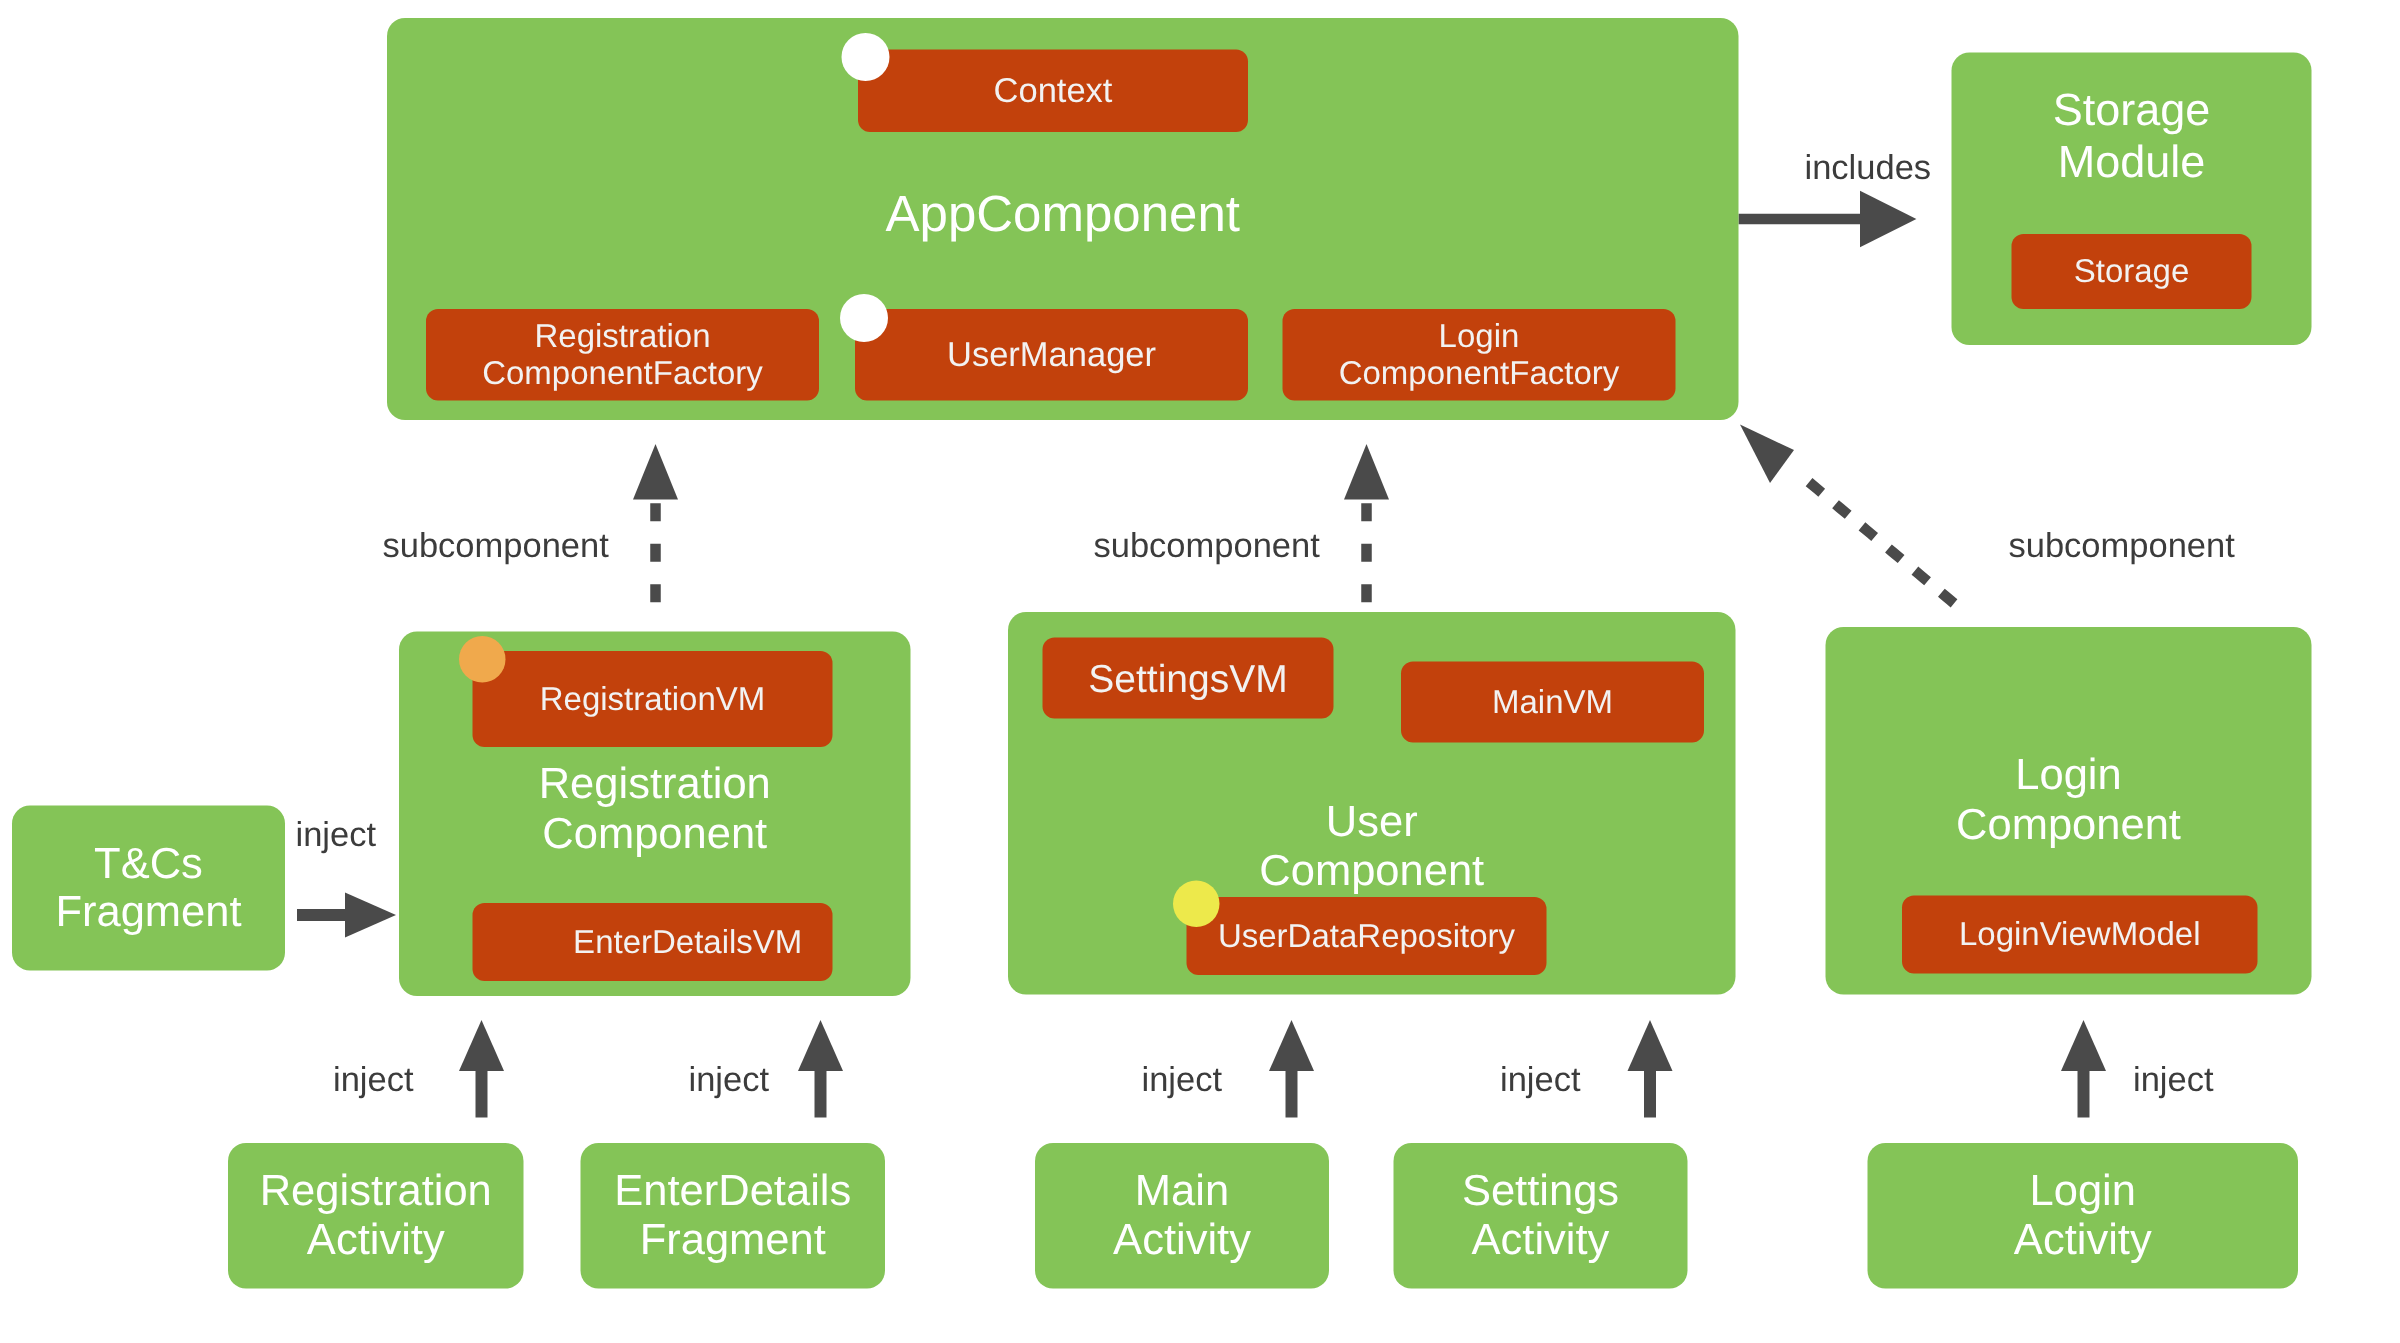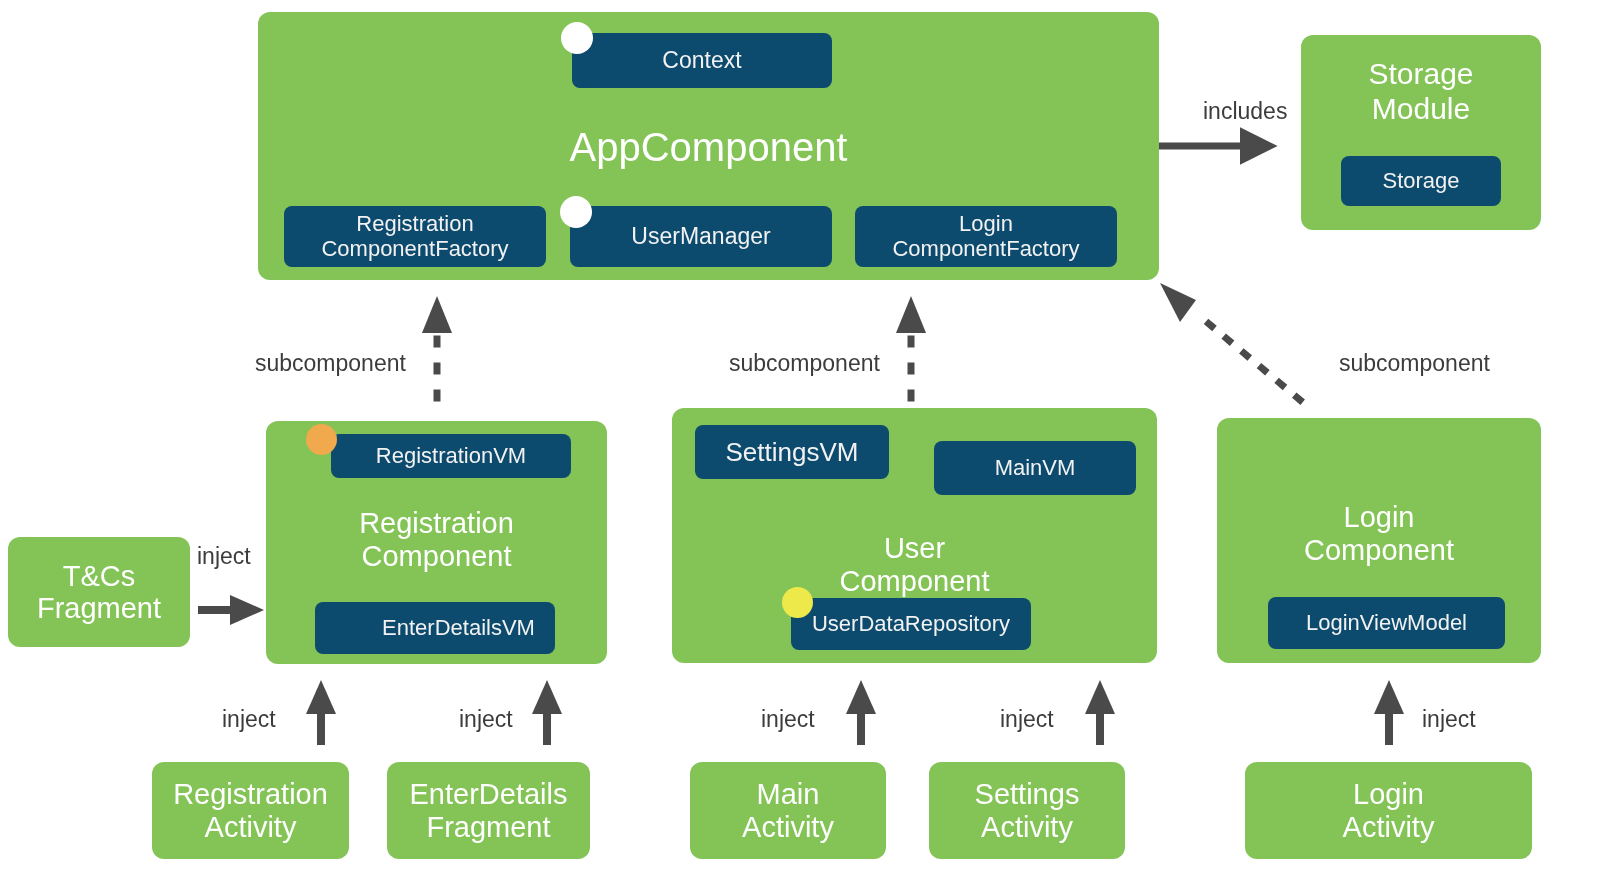--- a/index.html
+++ b/index.html
@@ -28,21 +28,21 @@
     display: flex;
     align-items: center;
     justify-content: center;
     text-align: center;
     color: #ffffff;
     line-height: 1.12;
   }
   
   .chip {
     position: absolute;
-    background: #0c4a6e;
+    background: #c2410c;
     border-radius: 8px;
     display: flex;
     align-items: center;
     justify-content: center;
     text-align: center;
     color: #f2f2f2;
     line-height: 1.1;
     box-sizing: border-box;
   }
   
@@ -131,21 +131,21 @@
     </g>
 
     <g>
       <line x1="1389" y1="745" x2="1389" y2="706" stroke="#4a4a4a" stroke-width="8"></line>
       <path d="M1389,680 L1404,714 L1374,714 Z" fill="#4a4a4a"></path>
     </g>
   </svg>
 
   <div class="green" style="left:258px; top:12px; width:901px; height:268px;"></div>
 
-  <div class="comp-title" style="left:258px; top:124px; width:901px; font-size:40px;">AppComponent</div>
+  <div class="comp-title" style="left:258px; top:124px; width:901px; font-size:34px;">AppComponent</div>
 
   <div class="chip" style="left:572px; top:33px; width:260px; height:55px; font-size:23px;">Context</div>
   <div class="dot" style="left:561px; top:22px; width:32px; height:32px; background:#ffffff;"></div>
 
   <div class="chip" style="left:284px; top:206px; width:262px; height:61px; font-size:22px; white-space:pre-line;">Registration
 ComponentFactory</div>
 
   <div class="chip" style="left:570px; top:206px; width:262px; height:61px; font-size:23px;">UserManager</div>
   <div class="dot" style="left:560px; top:196px; width:32px; height:32px; background:#ffffff;"></div>
 
@@ -162,21 +162,21 @@
   <div class="edge-label" style="left:255px; top:350px; font-size:23px;">subcomponent</div>
 
   <div class="edge-label" style="left:729px; top:350px; font-size:23px;">subcomponent</div>
 
   <div class="edge-label" style="left:1339px; top:350px; font-size:23px;">subcomponent</div>
 
   <div class="green" style="left:266px; top:421px; width:341px; height:243px;"></div>
   <div class="comp-title" style="left:266px; top:507px; width:341px; font-size:29px;">Registration
 Component</div>
 
-  <div class="chip" style="left:315px; top:434px; width:240px; height:44px; font-size:22px;margin-left:16px;">RegistrationVM</div>
+  <div class="chip" style="left:315px; top:434px; width:240px; height:64px; font-size:22px;">RegistrationVM</div>
   <div class="dot" style="left:306px; top:424px; width:31px; height:31px; background:#f0a94c;"></div>
 
   <div class="chip" style="left:315px; top:602px; width:240px; height:52px; font-size:22px;padding-left:47px;">EnterDetailsVM</div>
 
   <div class="green" style="left:672px; top:408px; width:485px; height:255px;"></div>
   <div class="comp-title" style="left:672px; top:500px; width:485px; font-size:29px;margin-top:32px;">User
 Component</div>
 
   <div class="chip" style="left:695px; top:425px; width:194px; height:54px; font-size:26px;">SettingsVM</div>
 

